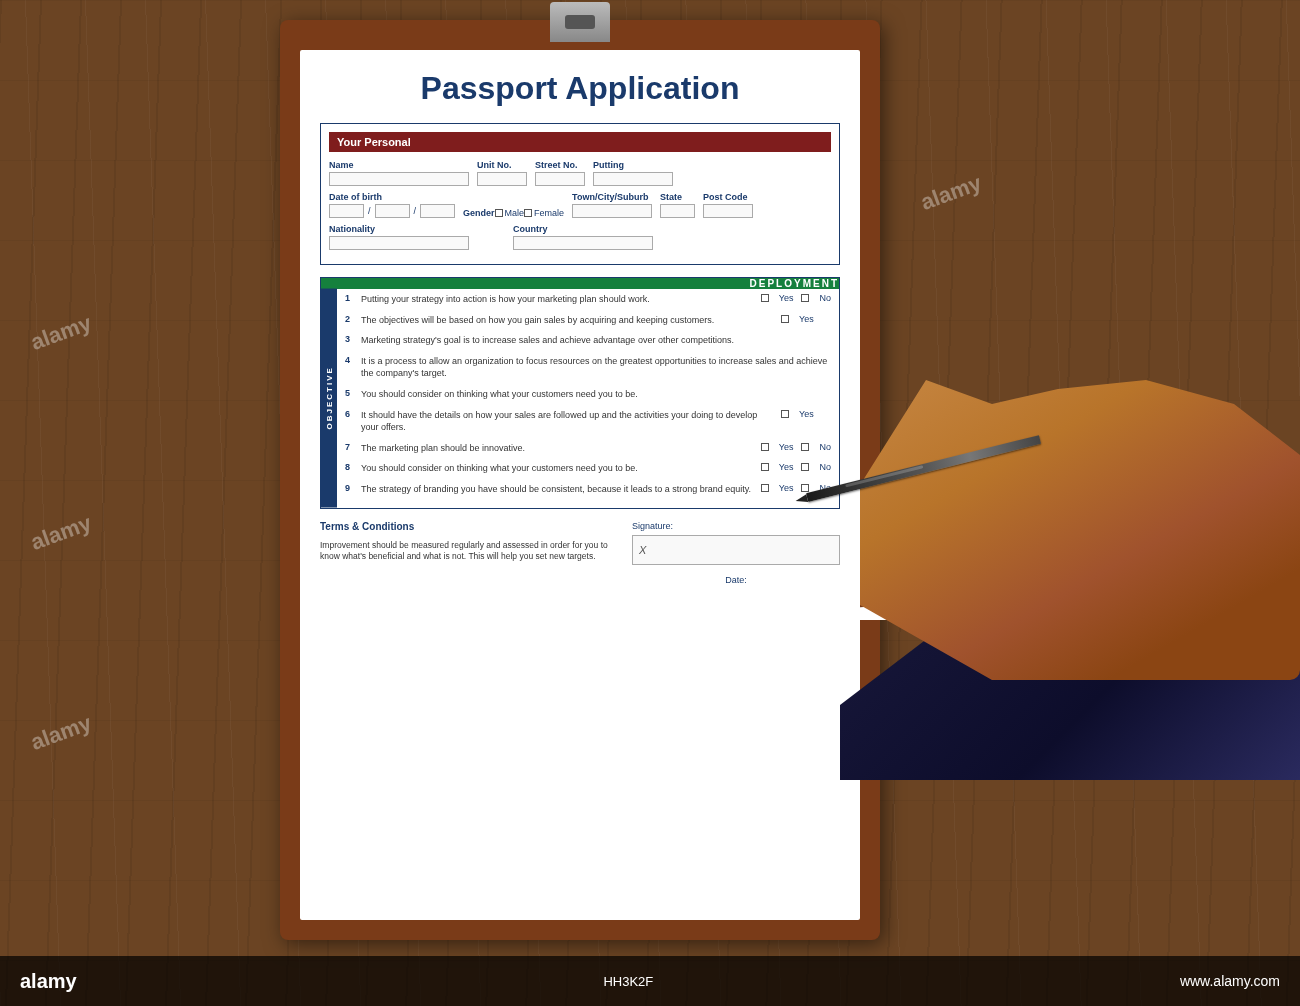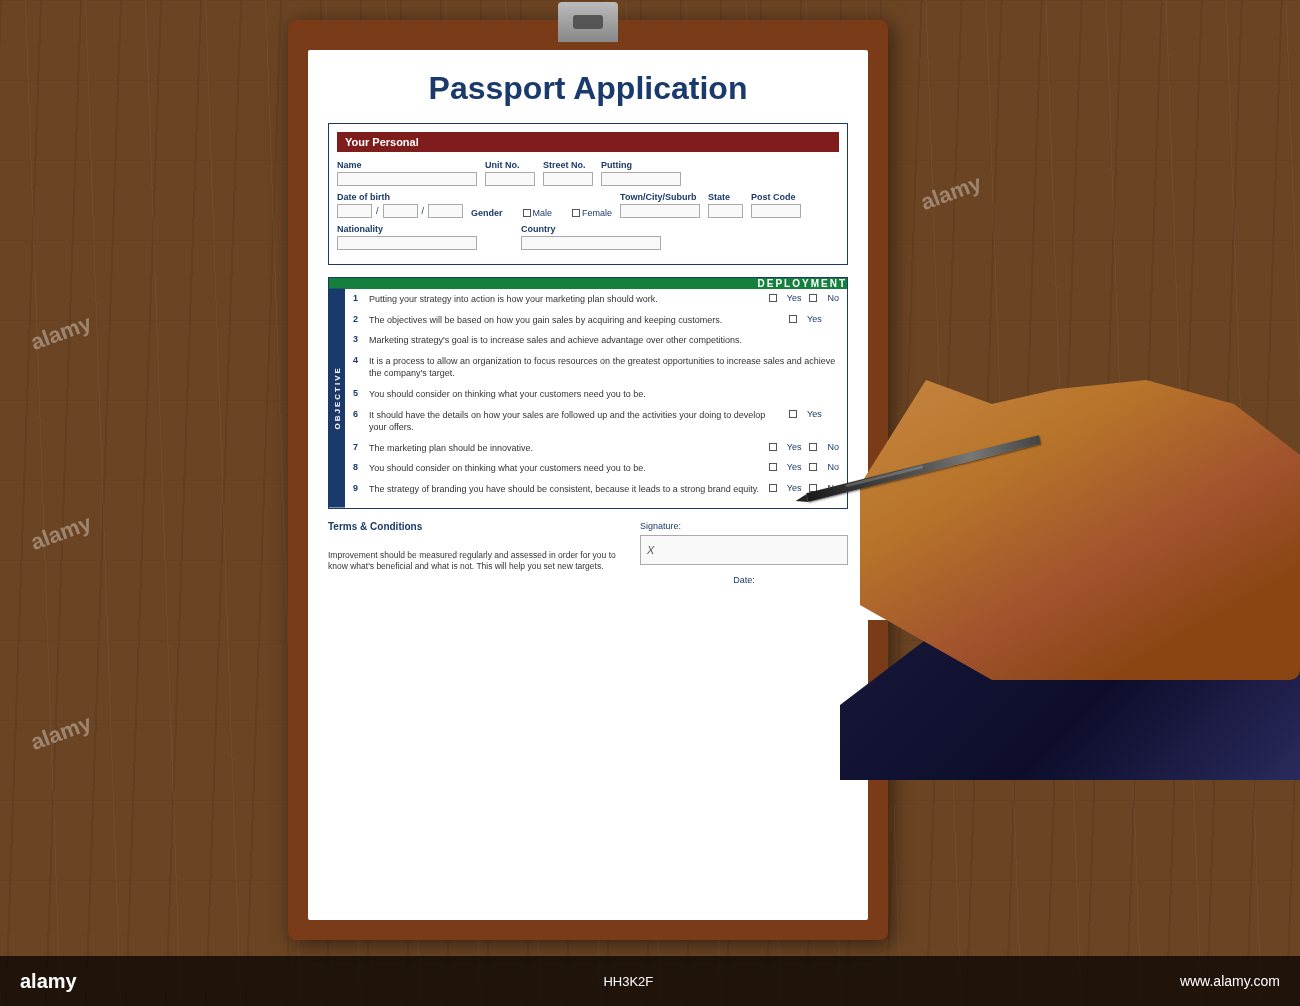--- a/index.html
+++ b/index.html
@@ -34,21 +34,21 @@
           180deg,
           rgba(0,0,0,0.05) 0px, rgba(0,0,0,0.05) 1px,
           transparent 1px, transparent 80px
         );
     }
 
     
     .clipboard {
       position: absolute;
       top: 20px;
-      left: 288px;
+      left: 280px;
       width: 600px;
       height: 920px;
       background-color: #7a3b18;
       border-radius: 8px;
       box-shadow: 4px 4px 20px rgba(0,0,0,0.5);
     }
 
     
     .clip {
       position: absolute;
@@ -141,21 +141,21 @@
     }
 
     .field-input.wide { width: 140px; }
     .field-input.medium { width: 80px; }
     .field-input.small { width: 50px; }
     .field-input.xsmall { width: 35px; }
 
     .gender-row {
       display: flex;
       align-items: center;
-      gap: 20px;
+      gap: 0;
       font-size: 9px;
       color: #1a3a6b;
     }
 
     .checkbox-label {
       display: flex;
       align-items: center;
       gap: 2px;
       font-size: 9px;
     }
@@ -254,21 +254,21 @@
     }
 
     .terms-left {
       flex: 1;
     }
 
     .terms-title {
       font-weight: bold;
       color: #1a3a6b;
       font-size: 10px;
-      margin-bottom: 18px;
+      margin-bottom: 8px;
     }
 
     .terms-text {
       color: #333;
       line-height: 1.4;
       font-size: 8.5px;
     }
 
     .terms-right {
       width: 208px;

